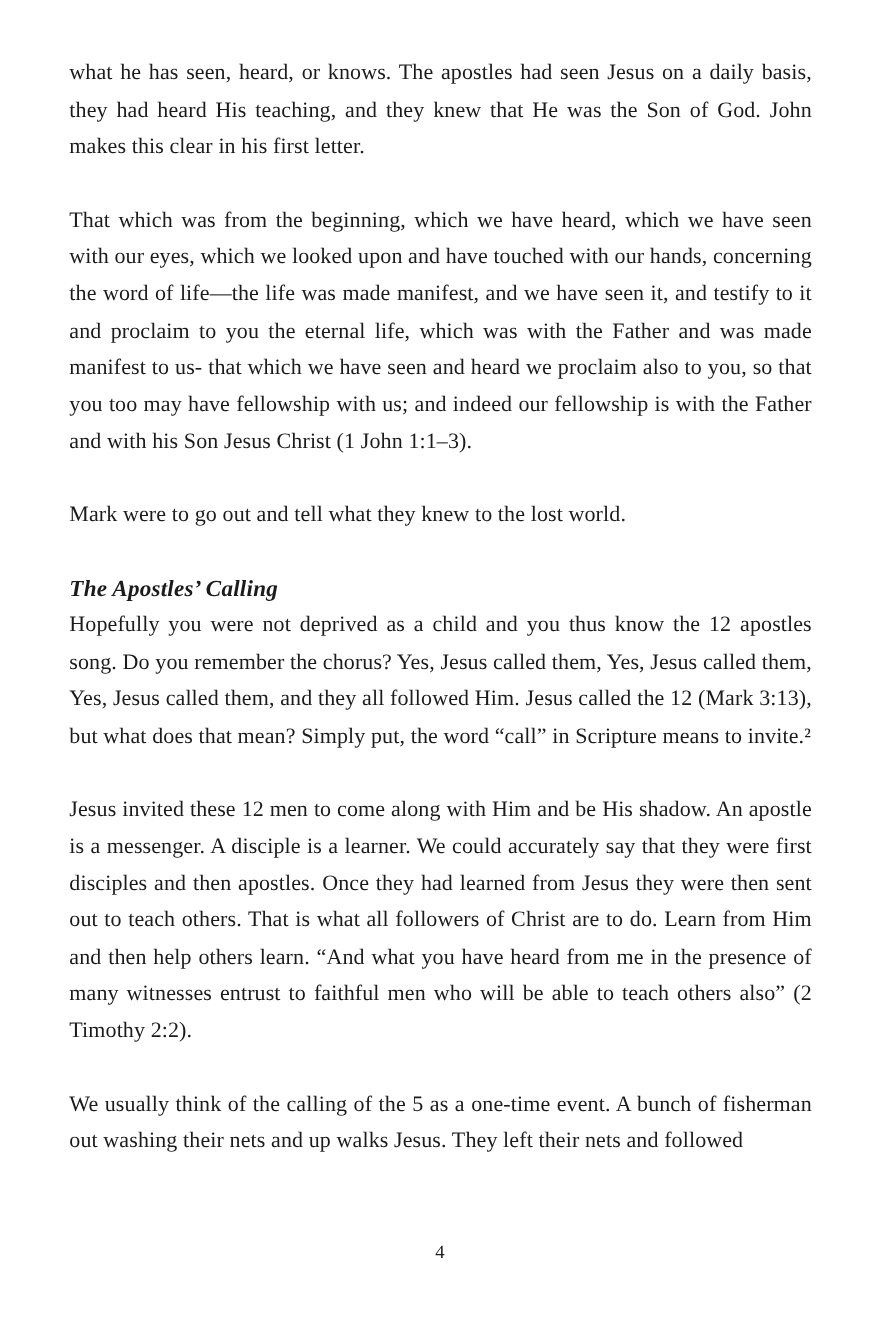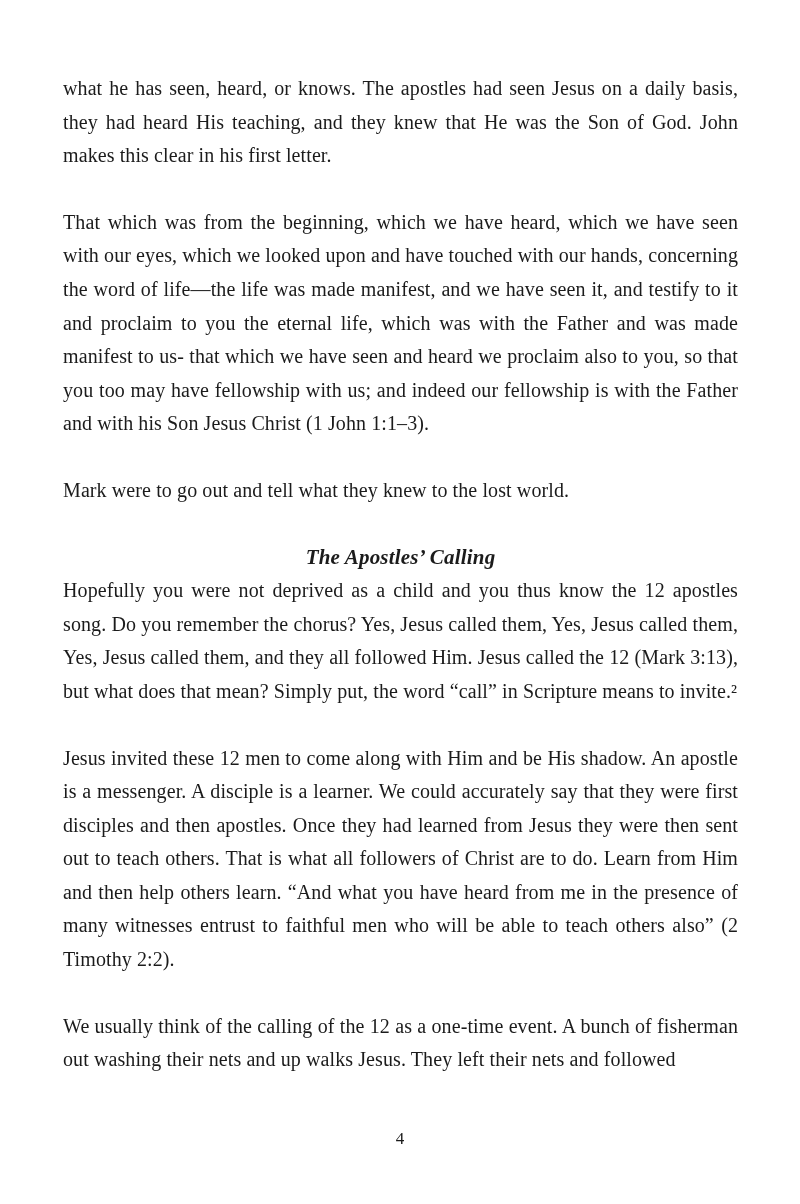--- a/index.html
+++ b/index.html
@@ -6,41 +6,41 @@
     margin: 0;
     padding: 0;
     background: #ffffff;
   }
   .page {
     position: relative;
     width: 800px;
     height: 1204px;
     box-sizing: border-box;
     background: #ffffff;
-    padding: 72px 62px 0 63px;
+    padding: 50px 62px 0 63px;
     font-family: "Liberation Serif", "DejaVu Serif", serif;
     font-size: 20px;
     line-height: 33.6px;
     color: #1b1b1b;
     overflow: hidden;
   }
   .para {
     margin: 0 0 33px 0;
     text-align: justify;
     letter-spacing: 0.1px;
   }
   .para.last {
     margin-bottom: 0;
   }
   .section-heading {
     margin: 0;
     font-size: 21px;
     font-weight: bold;
     font-style: italic;
-    text-align: center;
+    text-align: left;
     line-height: 33.6px;
     letter-spacing: 0.2px;
   }
   .page-footer {
     position: absolute;
     left: 0;
     bottom: 48px;
     width: 100%;
     text-align: center;
     font-size: 17px;
@@ -56,16 +56,16 @@
   <p class="para">That which was from the beginning, which we have heard, which we have seen with our eyes, which we looked upon and have touched with our hands, concerning the word of life—the life was made manifest, and we have seen it, and testify to it and proclaim to you the eternal life, which was with the Father and was made manifest to us- that which we have seen and heard we proclaim also to you, so that you too may have fellowship with us; and indeed our fellowship is with the Father and with his Son Jesus Christ (1 John 1:1–3).</p>
 
   <p class="para">Mark were to go out and tell what they knew to the lost world.</p>
 
   <h2 class="section-heading">The Apostles’ Calling</h2>
 
   <p class="para">Hopefully you were not deprived as a child and you thus know the 12 apostles song. Do you remember the chorus? Yes, Jesus called them, Yes, Jesus called them, Yes, Jesus called them, and they all followed Him. Jesus called the 12 (Mark 3:13), but what does that mean? Simply put, the word “call” in Scripture means to invite.²</p>
 
   <p class="para">Jesus invited these 12 men to come along with Him and be His shadow. An apostle is a messenger. A disciple is a learner. We could accurately say that they were first disciples and then apostles. Once they had learned from Jesus they were then sent out to teach others. That is what all followers of Christ are to do. Learn from Him and then help others learn. “And what you have heard from me in the presence of many witnesses entrust to faithful men who will be able to teach others also” (2 Timothy 2:2).</p>
 
-  <p class="para last">We usually think of the calling of the 12 as a one-time event. A bunch of fisherman out washing their nets and up walks Jesus. They left their nets and followed</p>
+  <p class="para last">We usually think of the calling of the 5 as a one-time event. A bunch of fisherman out washing their nets and up walks Jesus. They left their nets and followed</p>
 
   <div class="page-footer">4</div>
 </div>
 
 </body></html>

